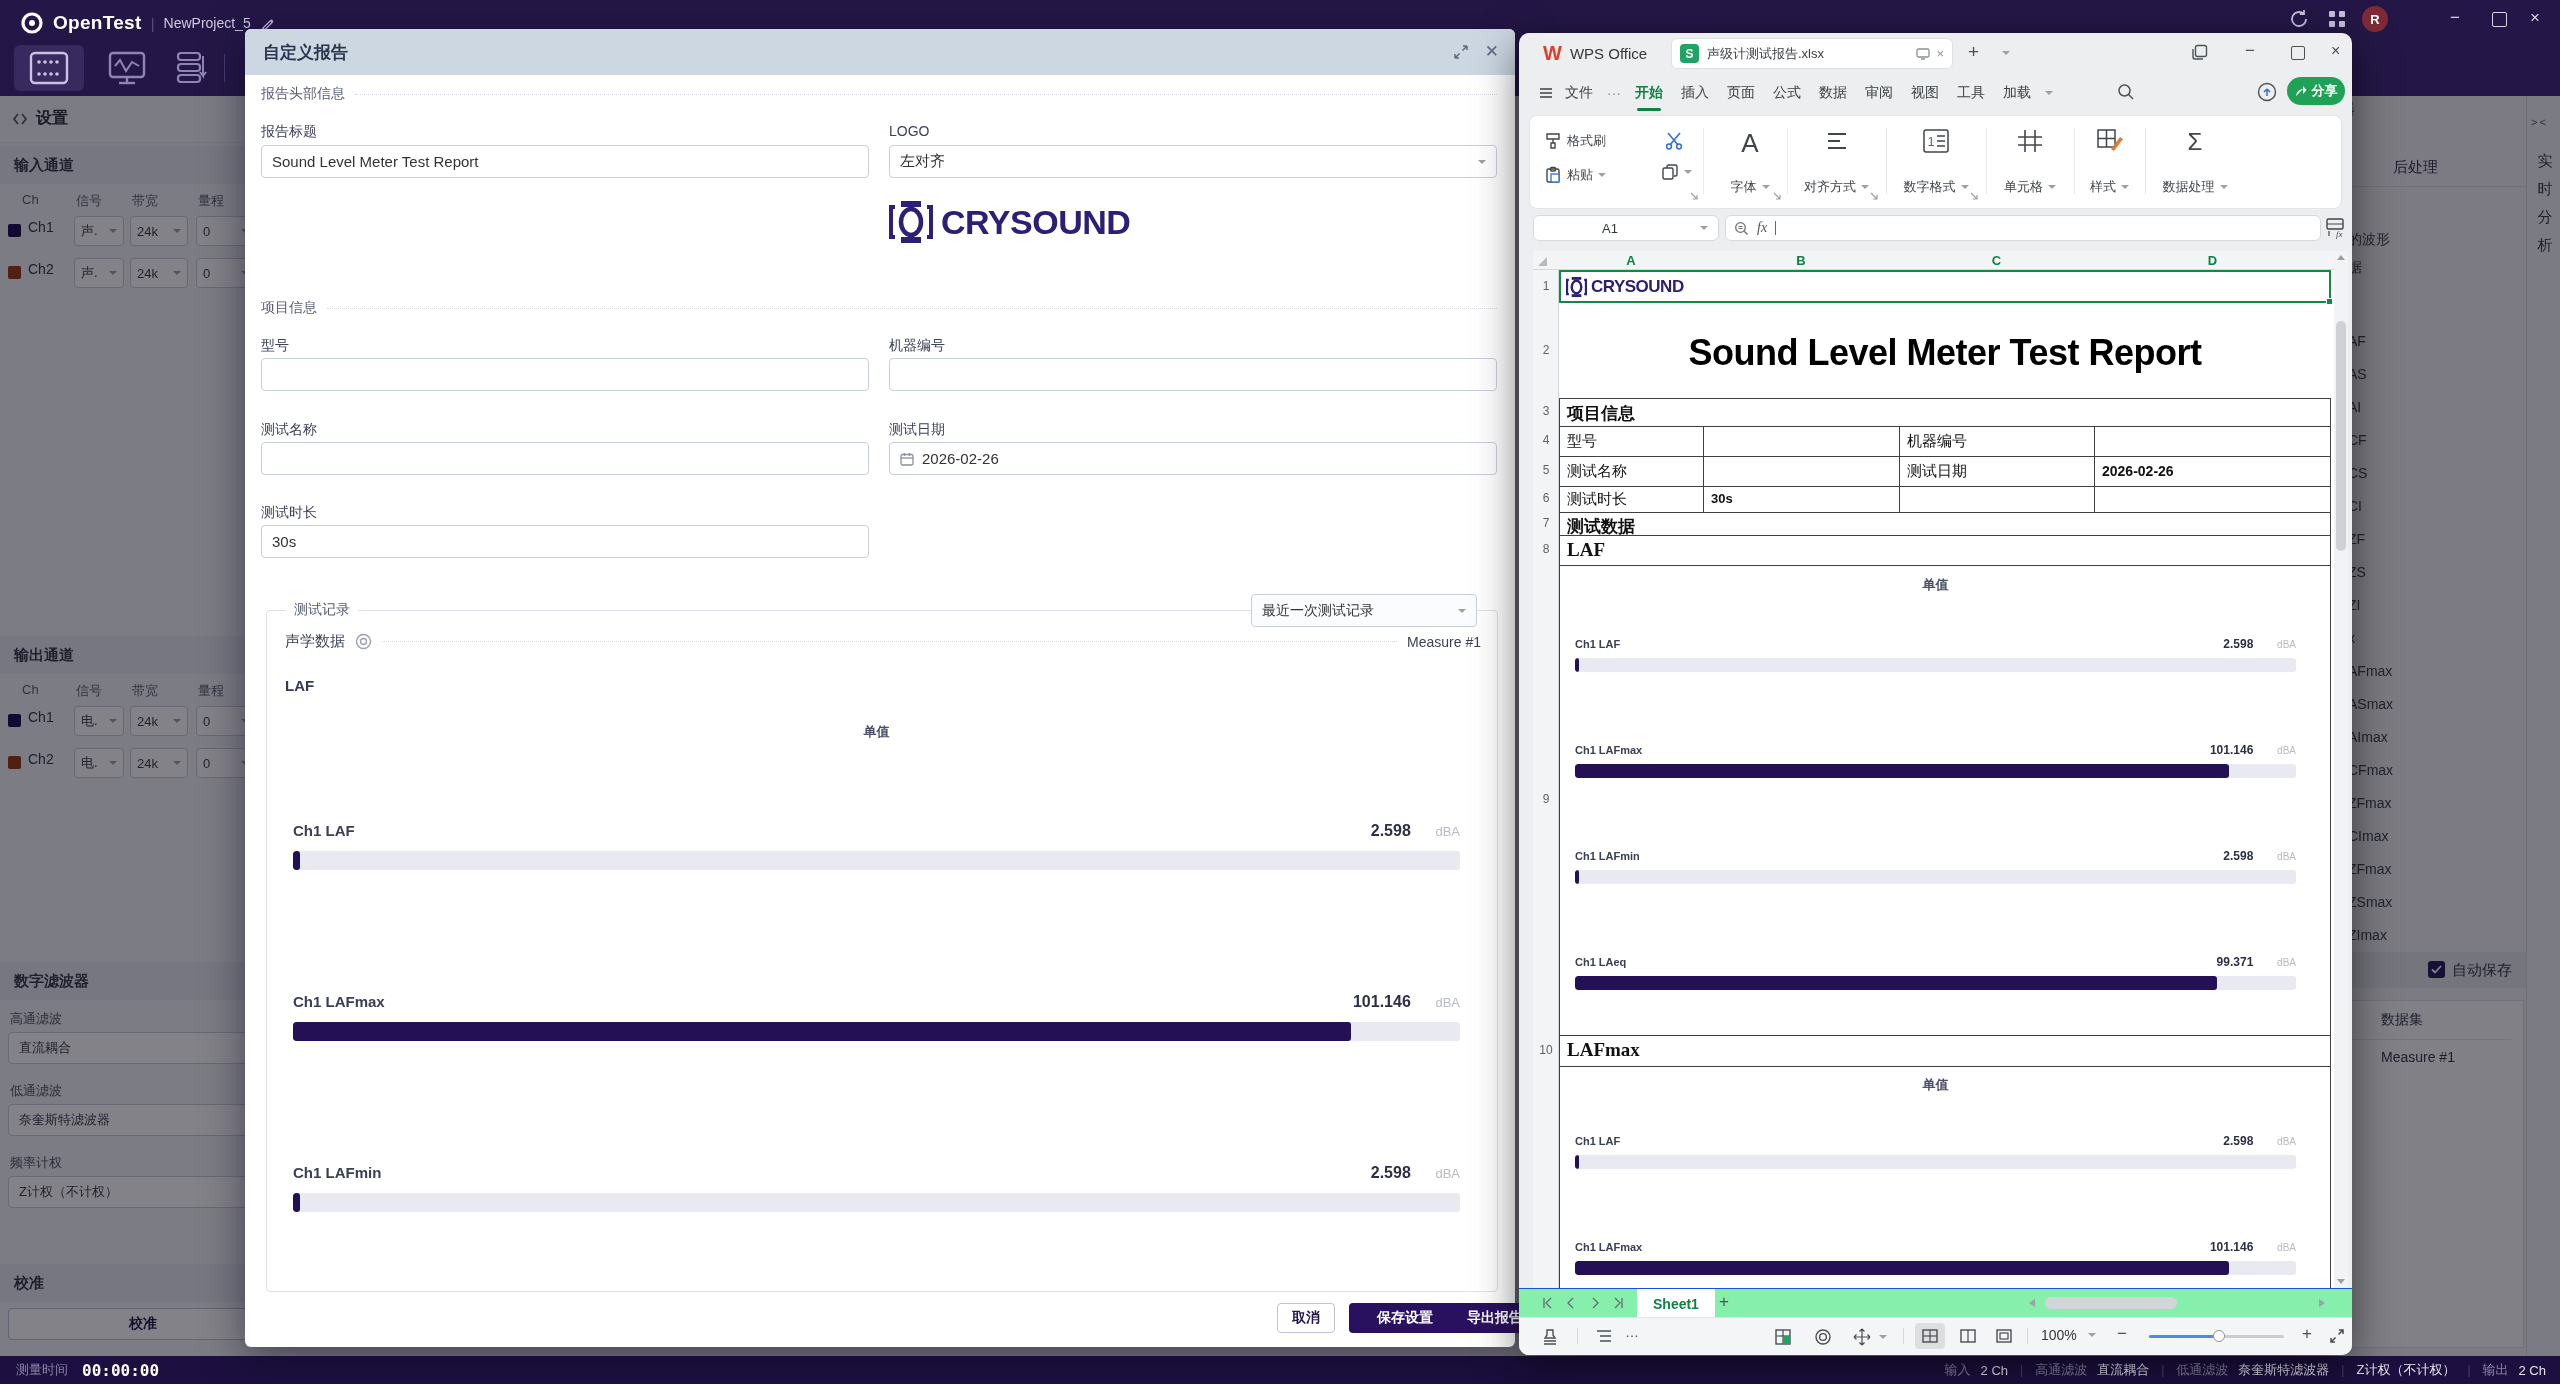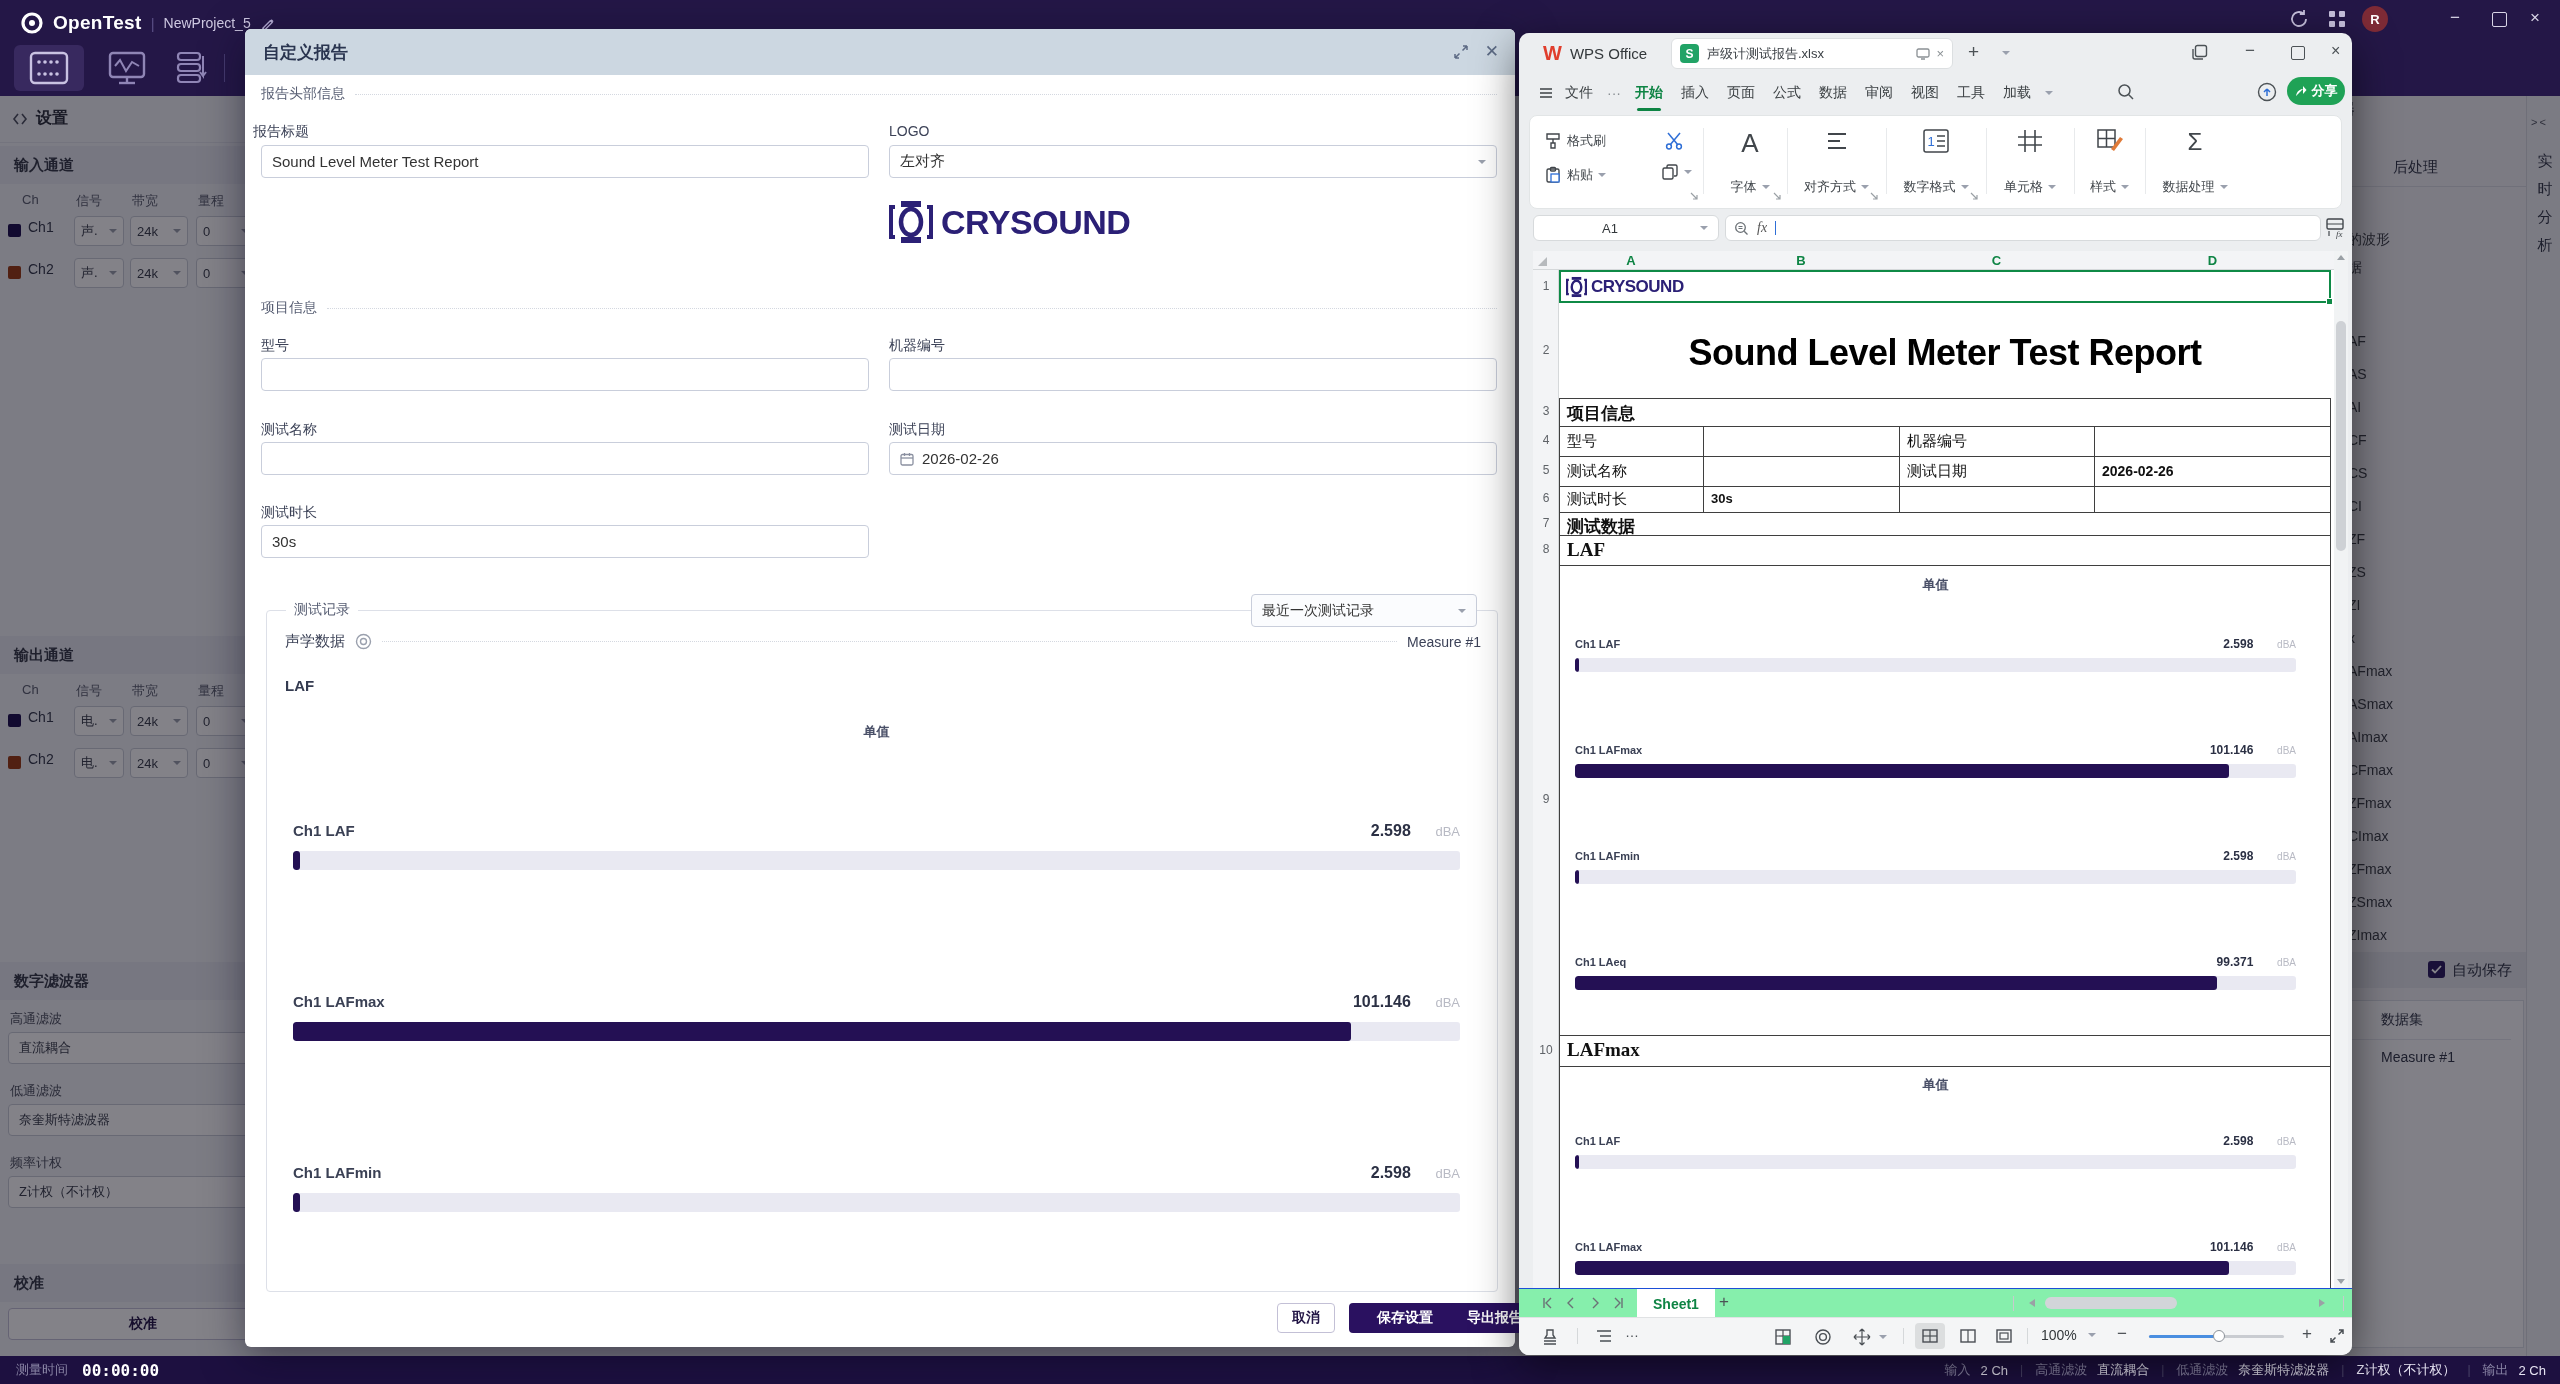--- a/index.html
+++ b/index.html
@@ -350,21 +350,21 @@
           <path d="M9.5 6.5 L14 2 M14 2 h-4 M14 2 v4 M6.5 9.5 L2 14 M2 14 h4 M2 14 v-4" fill="none" stroke="#5c6a84" stroke-width="1.5"></path>
         </svg>
       <div class="abs" style="right:16px;top:12px;font-size:17px;color:#5c6a84;">✕</div>
     </div>
 
     <div class="abs flex" style="left:16px;top:56px;right:18px;">
       <span class="m-seclab">报告头部信息</span>
       <div class="dotline" style="flex:1;"></div>
     </div>
 
-    <div class="m-lab" style="left:8px;top:94px;">报告标题</div>
+    <div class="m-lab" style="left:16px;top:94px;">报告标题</div>
     <div class="tb" style="left:16px;top:116px;width:608px;">
         <span>Sound Level Meter Test Report</span>
       </div>
     <div class="m-lab" style="left:644px;top:94px;">LOGO</div>
     <div class="tb sel" style="left:644px;top:116px;width:608px;">
         <span>左对齐</span>
         <i class="chev"></i>
       </div>
 
     <div class="abs flex" style="left:644px;top:170px;height:46px;gap:8px;">

